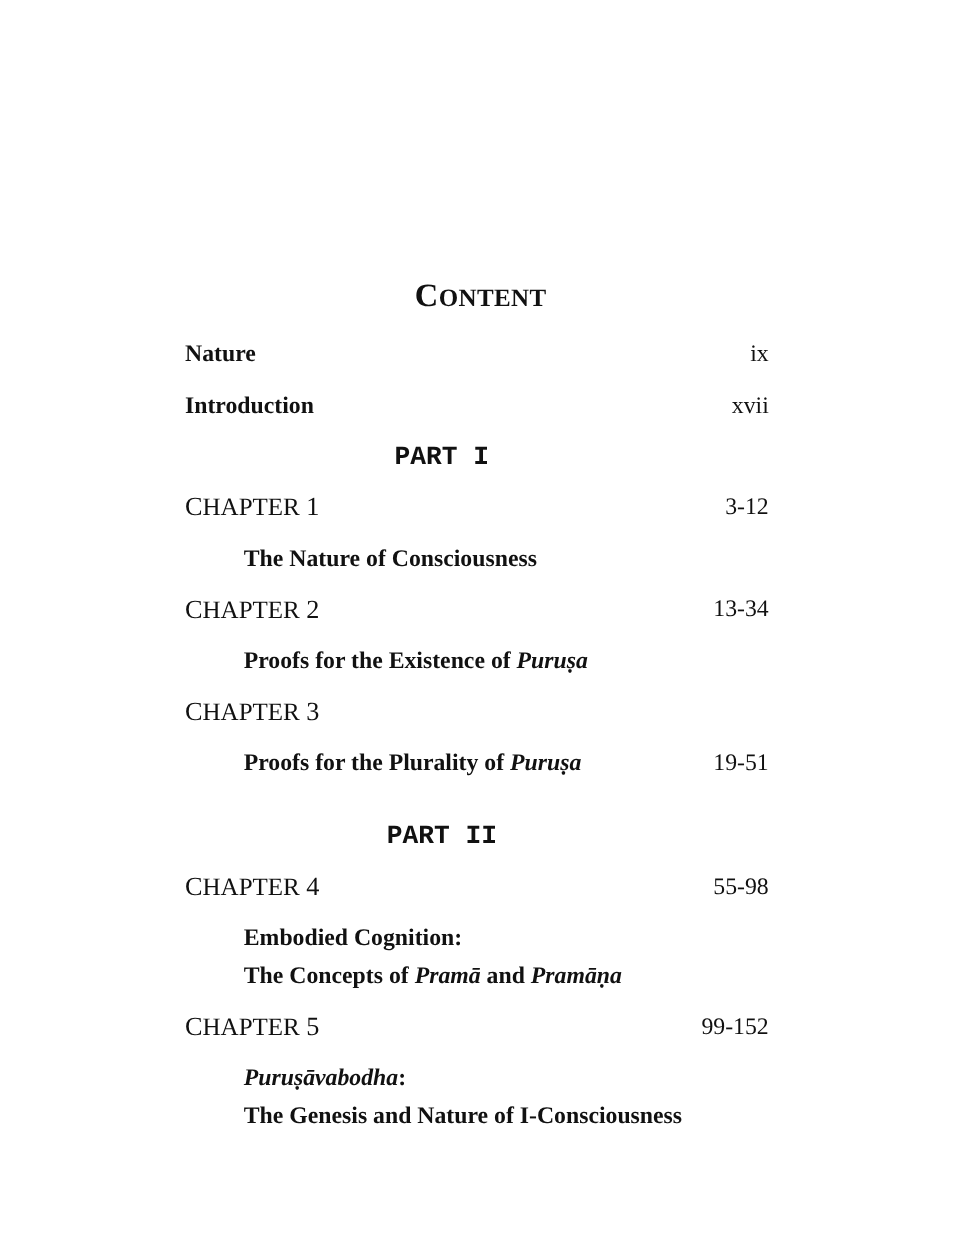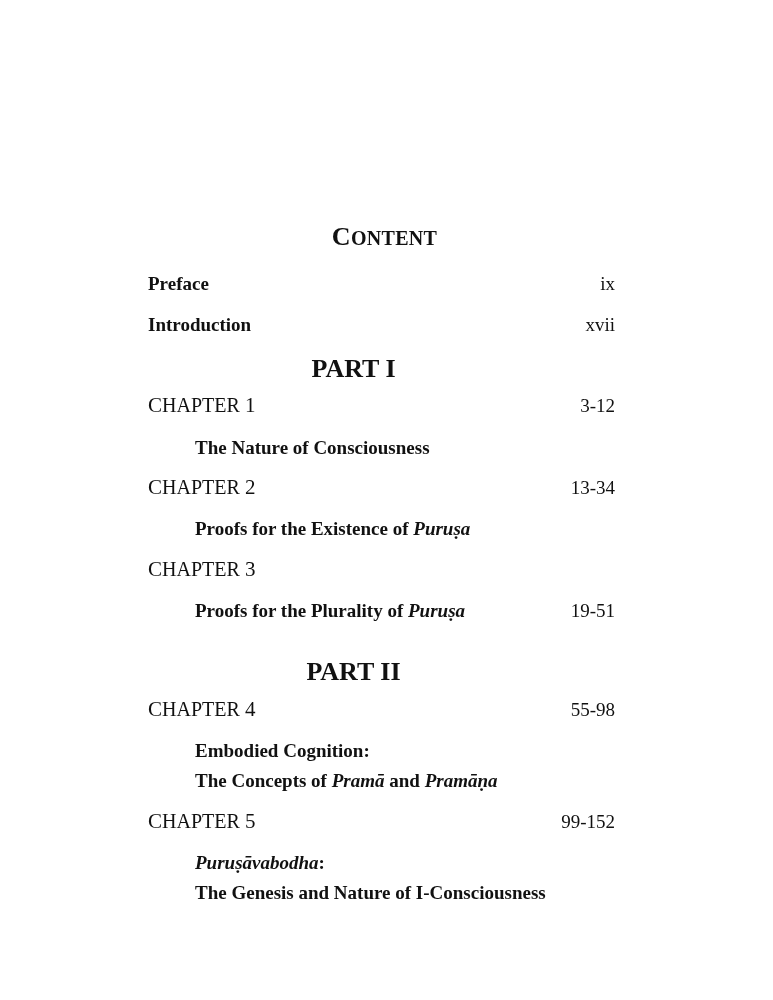--- a/index.html
+++ b/index.html
@@ -5,35 +5,35 @@
   html, body { margin: 0; padding: 0; background: #ffffff; }
   body { width: 773px; height: 1000px; position: relative; overflow: hidden;
          font-family: "Liberation Serif", "DejaVu Serif", serif; color: #111; }
   .abs { position: absolute; white-space: nowrap; line-height: 1; }
   .title { left: 0; width: 769px; text-align: center; top: 224px;
            font-weight: bold; font-size: 26px; letter-spacing: 0.3px; }
   .title .big { font-size: 26px; }
   .title .small { font-size: 20px; }
   .entry-label { left: 148px; font-weight: bold; font-size: 19px; }
   .pagenum { right: 158px; font-size: 19px; }
-  .part { left: 0; width: 707px; text-align: center; font-weight: bold; font-size: 26px; }
+  .part { left: 0; width: 707px; text-align: center; font-weight: bold; font-size: 21px; font-family: Liberation Mono, monospace; }
   .chapter { left: 148px; font-size: 21px; }
   .chapter .big { font-size: 21px; }
   .chapter .small { font-size: 20px; text-align: center; }
   .subtitle { left: 195px; font-weight: bold; font-size: 19px; }
   .subtitle i { font-style: italic; }
 </style>
 </head>
 <body>
 
 <div class="abs title">
   <span class="big">C</span><span class="small">ONTENT</span>
 </div>
 
-<div class="abs entry-label" style="top:274px">Preface</div>
+<div class="abs entry-label" style="top:274px">Nature</div>
 <div class="abs pagenum" style="top:274px">ix</div>
 
 <div class="abs entry-label" style="top:315px">Introduction</div>
 <div class="abs pagenum" style="top:315px">xvii</div>
 
 <div class="abs part" style="top:356px">PART I</div>
 
 <div class="abs chapter" style="top:395px">
   <span class="big">C</span><span class="small">HAPTER</span> <span class="big">1</span>
 </div>

